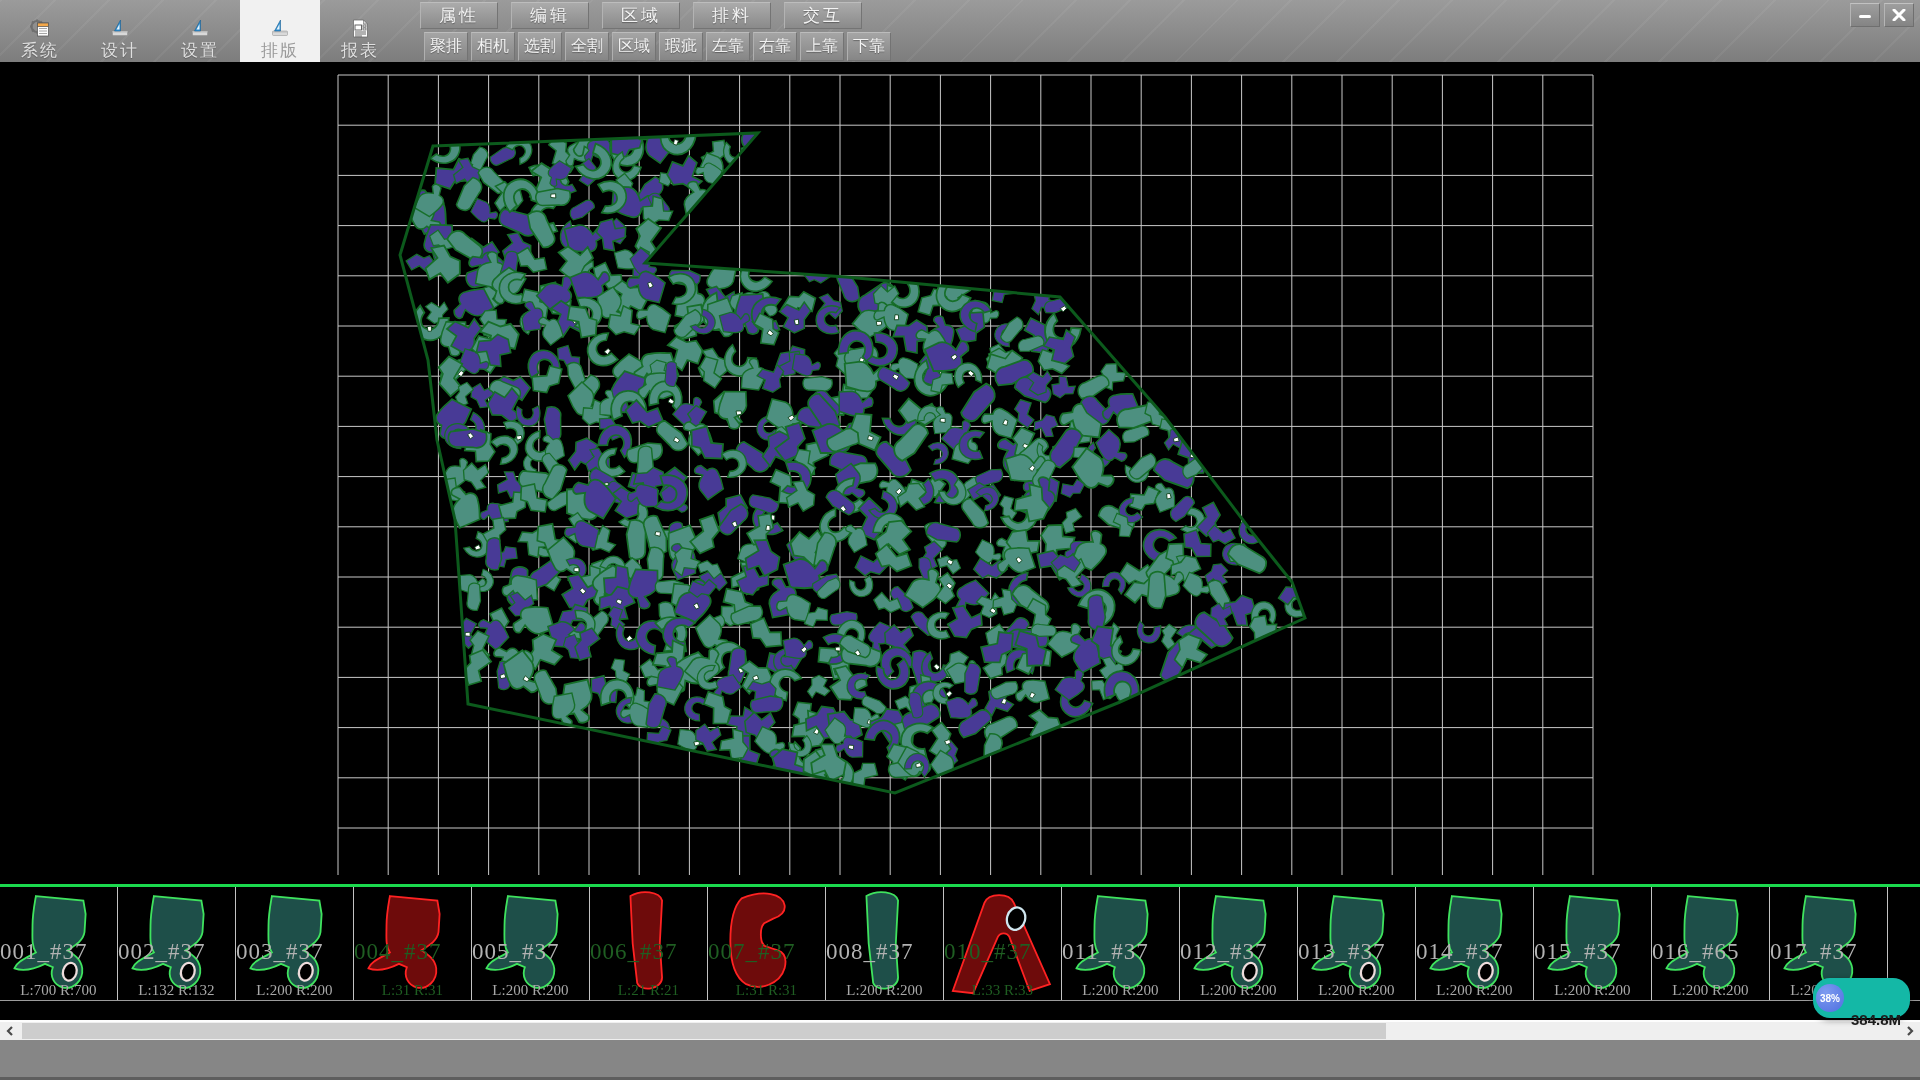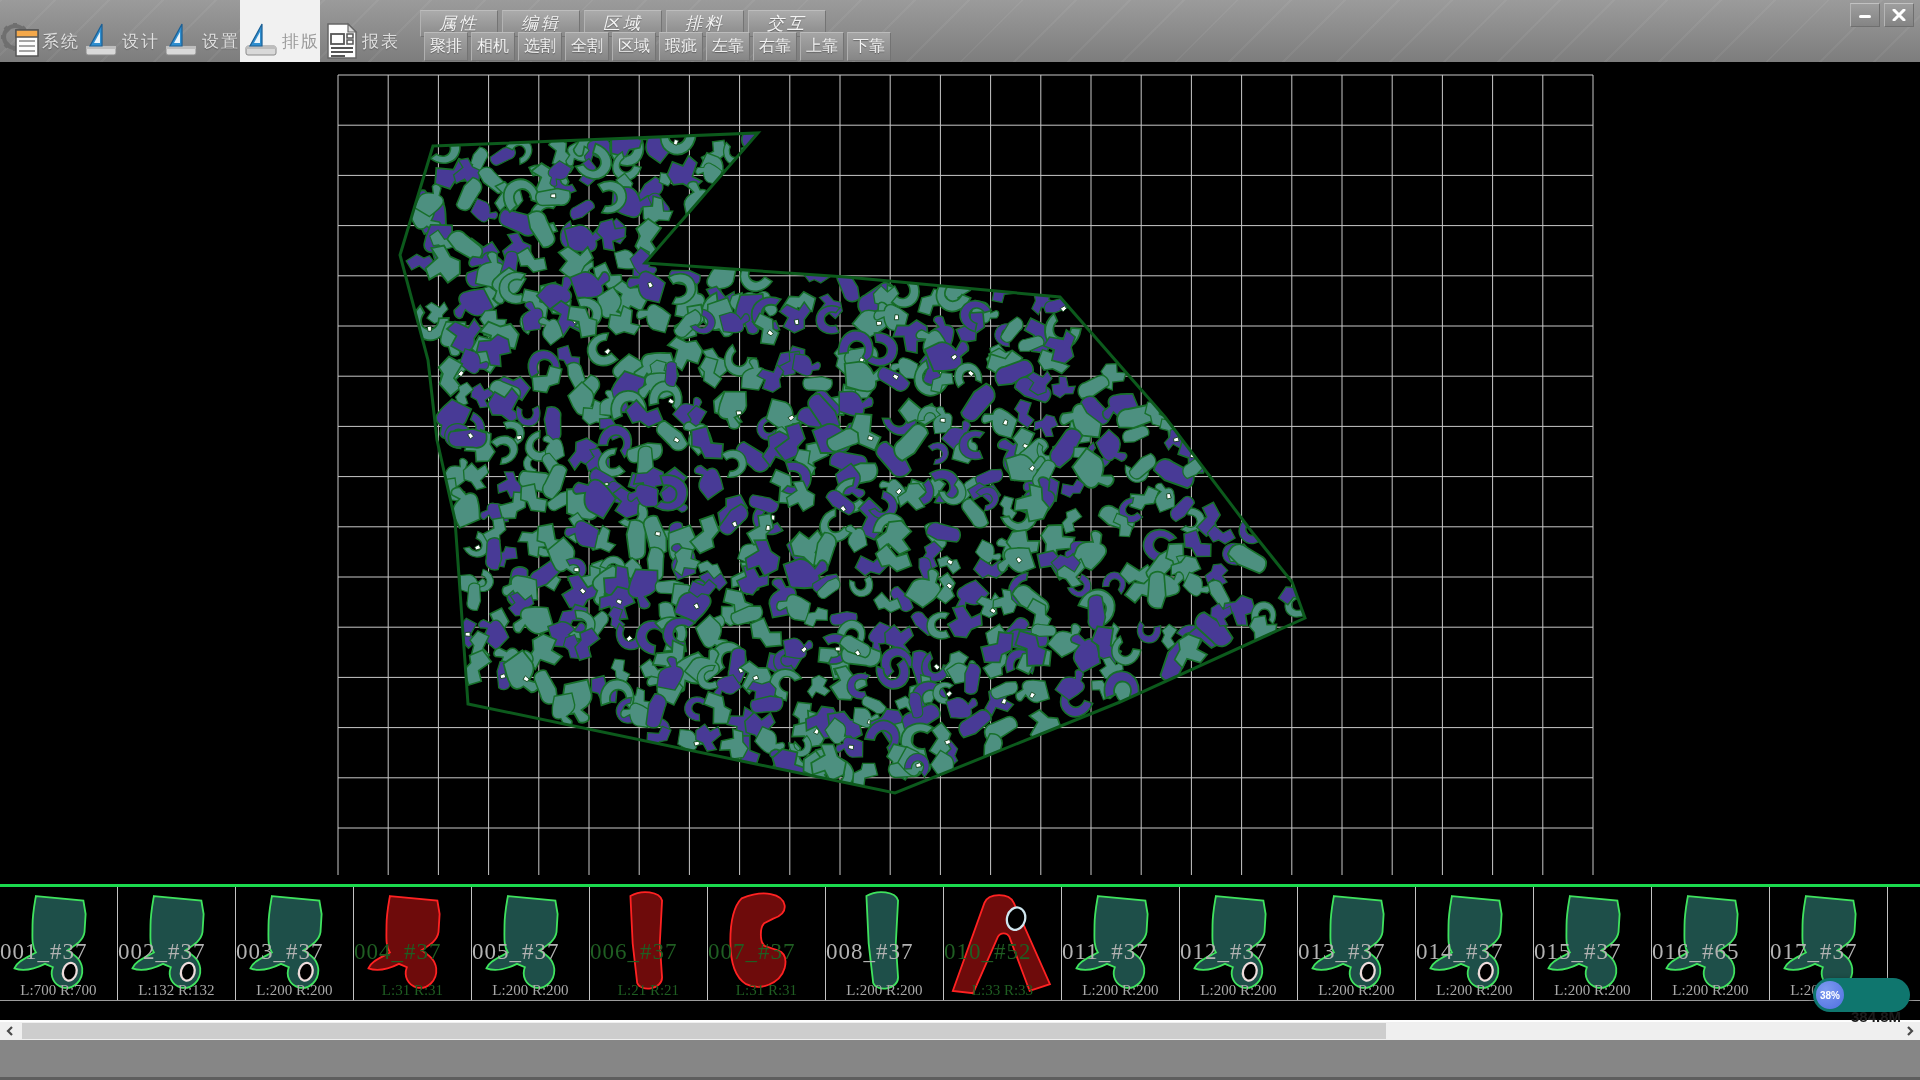--- a/index.html
+++ b/index.html
@@ -7,29 +7,29 @@
        font-family:"Liberation Sans", sans-serif; user-select:none;}
 
   
   #titlebar{position:absolute;left:0;top:0;width:1920px;height:62px;
     background:linear-gradient(#9b9b9b,#7d7d7d);
     overflow:hidden;}
   #titlebar .streaks{position:absolute;left:0;top:0;right:0;bottom:0;
     background:repeating-linear-gradient(135deg, rgba(255,255,255,.05) 0 2px, rgba(0,0,0,0) 2px 38px);
     pointer-events:none;}
   #icon-strip{position:absolute;left:0;top:0;height:62px;display:flex;}
-  .nav-cell{width:80px;height:62px;display:flex;flex-direction:row;align-items:center;
+  .nav-cell{width:80px;height:62px;display:flex;flex-direction:column;align-items:center;
     justify-content:flex-start;padding-top:19px;box-sizing:border-box;cursor:pointer;}
   .nav-cell.active{background:#f1f1f1;}
   .nav-cell .ic{width:42px;height:38px;}
   .nav-cell .lbl{font-size:17px;color:#dfdfdf;letter-spacing:2px;margin-top:1px;
     text-shadow:0 1px 1px rgba(0,0,0,.25);}
   .nav-cell.active .lbl{color:#9a9a9a;text-shadow:none;}
 
-  #menu-row1{position:absolute;left:420px;top:10px;display:flex;gap:4px;font-style:italic;}
+  #menu-row1{position:absolute;left:420px;top:2px;display:flex;gap:13px;}
   .menu-btn{width:78px;height:27px;display:flex;align-items:center;justify-content:center;
     background:linear-gradient(#ababab,#8a8a8a);
     border:1px solid #747474;border-top-color:#bdbdbd;border-left-color:#b3b3b3;
     color:#f4f4f4;font-size:17px;letter-spacing:3px;box-sizing:border-box;cursor:pointer;
     text-shadow:0 1px 1px rgba(0,0,0,.35);}
   #menu-row2{position:absolute;left:424px;top:32px;display:flex;gap:3px;}
   .tool-btn{width:44px;height:29px;display:flex;align-items:center;justify-content:center;
     background:linear-gradient(#a5a5a5,#868686);
     border:1px solid #737373;border-top-color:#bcbcbc;border-left-color:#b0b0b0;
     color:#f2f2f2;font-size:16px;box-sizing:border-box;cursor:pointer;
@@ -51,22 +51,22 @@
   .thumb-cell{position:relative;flex:0 0 118px;height:113px;border-right:1px solid #c2c2c2;
     box-sizing:border-box;cursor:pointer;}
   .thumb-cell svg{position:absolute;left:0;top:0;width:100%;height:100%;}
   .thumb-label{position:absolute;left:0;top:52px;width:100%;text-align:left;
     font-family:"Liberation Serif","DejaVu Serif",serif;font-size:23px;letter-spacing:1px;
     pointer-events:none;}
   .thumb-lr{position:absolute;left:0;bottom:1px;width:100%;text-align:center;
     font-family:"Liberation Serif","DejaVu Serif",serif;font-size:15px;pointer-events:none;}
 
   
-  #memory-widget{position:absolute;left:1813px;top:978px;width:97px;height:34px;
-    background:#0f766e;border-radius:17px;box-shadow:0 2px 6px rgba(0,0,0,.45);
+  #memory-widget{position:absolute;left:1813px;top:978px;width:97px;height:40px;
+    background:#14b8a6;border-radius:17px;box-shadow:0 2px 6px rgba(0,0,0,.45);
     display:flex;align-items:center;z-index:5;cursor:pointer;}
   #memory-widget .pct{width:28px;height:28px;margin-left:3px;border-radius:50%;
     background:radial-gradient(circle at 35% 30%,#7d9bf0,#4f6fe0);
     color:#fff;font-size:10px;font-weight:bold;display:flex;align-items:center;justify-content:center;}
   #memory-widget .val{margin-left:7px;color:#1c1c1c;font-size:15px;font-weight:bold;margin-top:42px;}
 
   
   #strip-gap{position:absolute;left:0;top:1001px;width:1920px;height:19px;background:#000;}
   #white-line{position:absolute;left:0;top:1020px;width:1920px;height:2px;background:#fdfdfd;}
   #hscrollbar{position:absolute;left:0;top:1022px;width:1920px;height:18px;background:#efefef;}
@@ -997,21 +997,21 @@
        <path d="M34,8 C44,2 60,4 62,12 L60,50 L62,80 C62,91 43,93 40,85 L36,50 Z" fill="#1e4f49" stroke="#3fe35e" stroke-width="1.6"></path>
      </svg>
      <div class="thumb-label" style="color:#b2b2b2">008_#37</div>
      <div class="thumb-lr" style="color:#a8a8a8">L:200 R:200</div>
       </div>
       <div class="thumb-cell">
         <svg viewBox="0 0 100 100" preserveAspectRatio="xMidYMid meet">
        <path d="M6,92 L34,14 C38,5 56,5 60,14 L92,86 L74,92 L56,44 C54,40 48,40 46,44 L24,94 Z" fill="#6e0b0b" stroke="#ff2222" stroke-width="1.6"></path>
           <ellipse cx="62" cy="28" rx="8" ry="10" transform="rotate(15 62 28)" fill="#000" stroke="#cfe6ef" stroke-width="2"></ellipse>
      </svg>
-     <div class="thumb-label" style="color:#1f5e22">010_#52</div>
+     <div class="thumb-label" style="color:#1f5e22">010_#37</div>
      <div class="thumb-lr" style="color:#1f5e22">L:33 R:33</div>
       </div>
       <div class="thumb-cell">
         <svg viewBox="0 0 100 100" preserveAspectRatio="xMidYMid meet">
        <path d="M30,8 L72,12 L74,24 L73,40 C72,47 66,51 58,56 C64,60 70,64 71,72 C72,83 63,91 54,89 C46,87 42,79 45,71 L38,68 C30,72 19,75 11,72 C13,66 21,63 30,58 C26,52 27,44 27,34 C27,24 29,14 30,8 Z" fill="#1e4f49" stroke="#3fe35e" stroke-width="1.6"></path>
      </svg>
      <div class="thumb-label" style="color:#b2b2b2">011_#37</div>
      <div class="thumb-lr" style="color:#a8a8a8">L:200 R:200</div>
       </div>
       <div class="thumb-cell">

